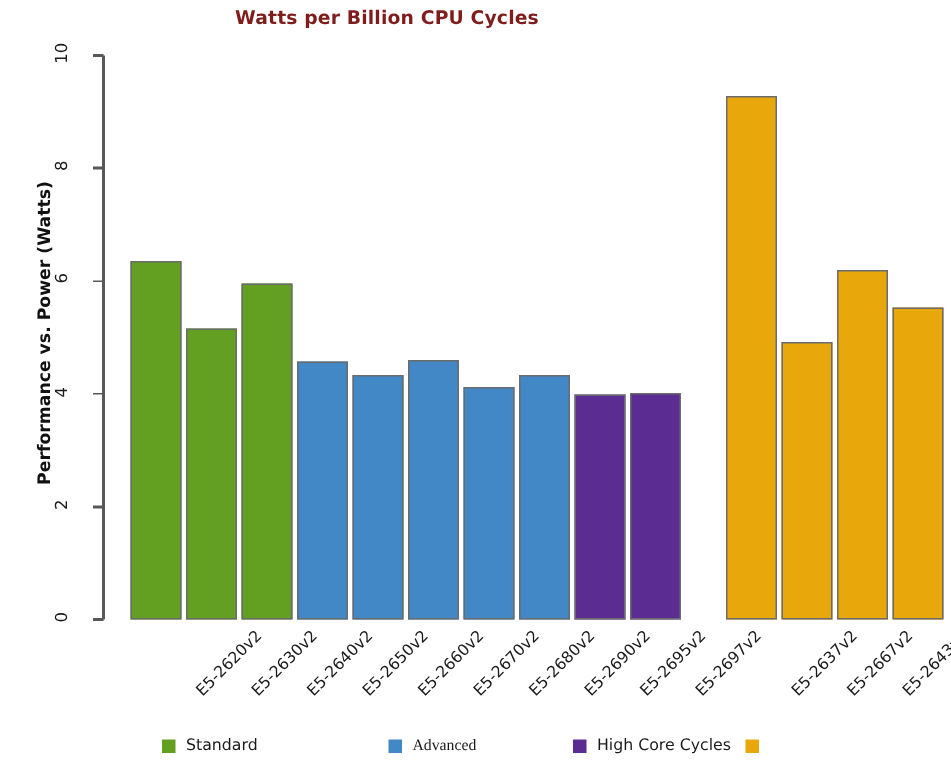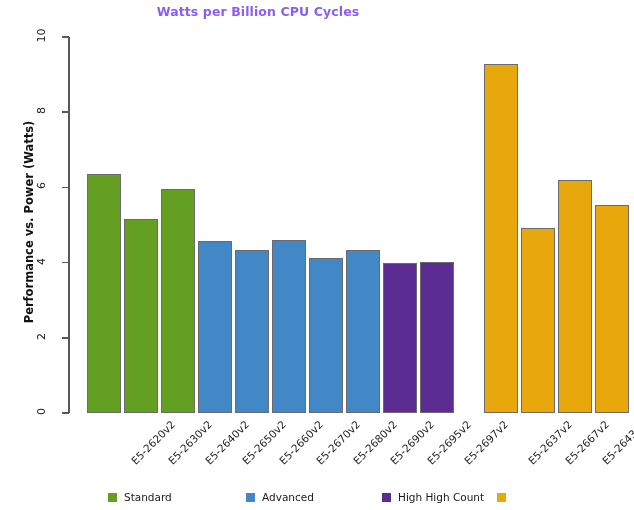--- a/index.html
+++ b/index.html
@@ -19,21 +19,21 @@
     height: 510px;
   }
   #chart-title {
     position: absolute;
     top: 4px;
     left: 0;
     width: 516px;
     text-align: center;
     font-size: 12.5px;
     font-weight: bold;
-    color: #8b5cf6;
+    color: #7f1d1d;
     letter-spacing: 0.1px;
   }
   
   #y-axis-label {
     position: absolute;
     left: 0px;
     top: 0px;
     width: 380px;
     height: 18px;
     transform: rotate(-90deg);
@@ -187,26 +187,26 @@
       <div class="x-tick-label" style="left: 440px;">E5-2637v2</div>
       <div class="x-tick-label" style="left: 477px;">E5-2667v2</div>
       <div class="x-tick-label" style="left: 514px;">E5-2643v2</div>
     </div>
 
   <div id="legend">
       <div class="legend-item" style="position: absolute; left: 108px;">
         <span class="legend-swatch" style="background: rgb(99, 160, 34);"></span>
         <span class="legend-label">Standard</span>
       </div>
-      <div class="legend-item" style="position: absolute; left: 246px;">
+      <div class="legend-item" style="position: absolute; left: 259px; font-family: Liberation Serif, serif;">
         <span class="legend-swatch" style="background: rgb(66, 136, 198);"></span>
         <span class="legend-label">Advanced</span>
       </div>
       <div class="legend-item" style="position: absolute; left: 382px;">
         <span class="legend-swatch" style="background: rgb(91, 44, 146);"></span>
-        <span class="legend-label">High High Count</span>
+        <span class="legend-label">High Core Cycles</span>
       </div>
       <div class="legend-item" style="position: absolute; left: 497px;">
         <span class="legend-swatch" style="background: rgb(232, 168, 12);"></span>
       </div>
     </div>
 
 </div>
 
 </body></html>

